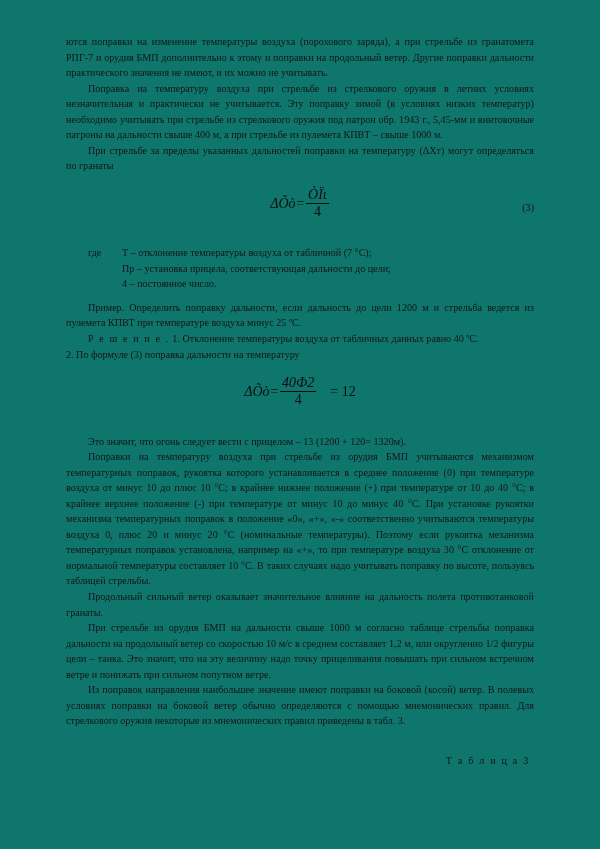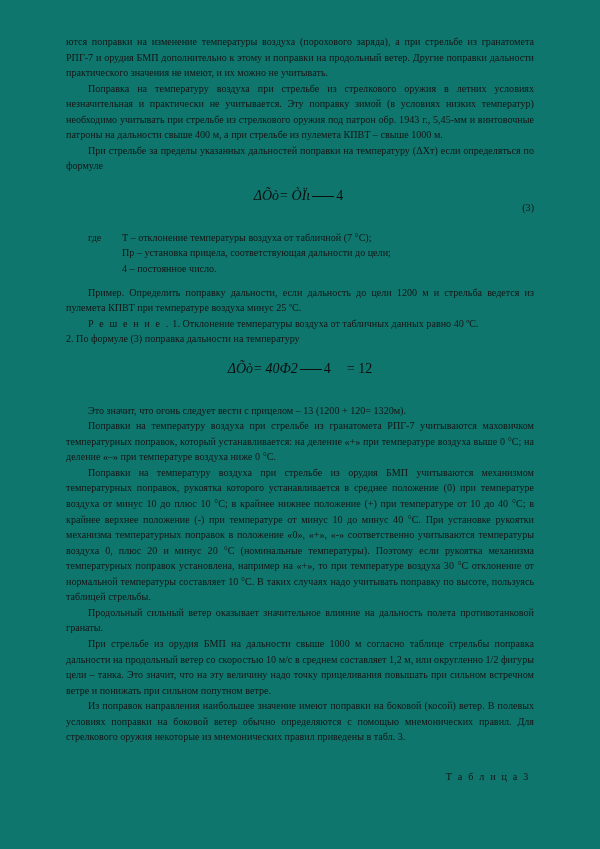--- a/index.html
+++ b/index.html
@@ -59,21 +59,21 @@
     font-family: "Liberation Serif", "DejaVu Serif", serif;
     font-style: italic;
     font-size: 14px;
     color: #0d0d0d;
     display: inline-flex;
     align-items: center;
     white-space: nowrap;
   }
   .frac {
     display: inline-flex;
-    flex-direction: row;
+    flex-direction: column;
     align-items: center;
     vertical-align: middle;
     margin: 0 1px;
   }
   .frac .num {
     padding: 0 2px;
     line-height: 1.02;
     font-style: italic;
   }
   .frac .bar {
@@ -139,21 +139,21 @@
 </head>
 <body>
 
 <div id="page">
   <div id="content">
 
     <p class="body-par no-indent">ются поправки на изменение температуры воздуха (порохового заряда), а при стрельбе из гранатомета РПГ-7 и орудия БМП дополнительно к этому и поправки на продольный ветер. Другие поправки дальности практического значения не имеют, и их можно не учитывать.</p>
 
     <p class="body-par">Поправка на температуру воздуха при стрельбе из стрелкового оружия в летних условиях незначительная и практически не учитывается. Эту поправку зимой (в условиях низких температур) необходимо учитывать при стрельбе из стрелкового оружия под патрон обр. 1943 г., 5,45-мм и винтовочные патроны на дальности свыше 400 м, а при стрельбе из пулемета КПВТ – свыше 1000 м.</p>
 
-    <p class="body-par">При стрельбе за пределы указанных дальностей поправки на температуру (ΔХт) если определяться по формуле</p>
+    <p class="body-par">При стрельбе за пределы указанных дальностей поправки на температуру (ΔХт) могут определяться по гранаты</p>
 
     <div class="gap-md"></div>
 
     <div class="formula-wrap">
       <div class="formula-row">
         <span class="formula">
           <span>ΔÕò</span>
             <span>=</span>
             <span class="frac">
             <span class="num">ÒÏι</span>
@@ -204,21 +204,20 @@
           </span>
             <span class="tail">= 12</span>
         </span>
       </div>
     </div>
 
     <div class="gap-xl"></div>
 
     <p class="body-par">Это значит, что огонь следует вести с прицелом – 13 (1200 + 120= 1320м).</p>
 
-    <p class="body-par">Поправки на температуру воздуха при стрельбе из гранатомета РПГ-7 учитываются маховичком температурных поправок, который устанавливается: на деление «+» при температуре воздуха выше 0 °С; на деление «–» при температуре воздуха ниже 0 °С.</p>
 
     <p class="body-par">Поправки на температуру воздуха при стрельбе из орудия БМП учитываются механизмом температурных поправок, рукоятка которого устанавливается в среднее положение (0) при температуре воздуха от минус 10 до плюс 10 °С; в крайнее нижнее положение (+) при температуре от 10 до 40 °С; в крайнее верхнее положение (-) при температуре от минус 10 до минус 40 °С. При установке рукоятки механизма температурных поправок в положение «0», «+», «-» соответственно учитываются температуры воздуха 0, плюс 20 и минус 20 °С (номинальные температуры). Поэтому если рукоятка механизма температурных поправок установлена, например на «+», то при температуре воздуха 30 °С отклонение от нормальной температуры составляет 10 °С. В таких случаях надо учитывать поправку по высоте, пользуясь таблицей стрельбы.</p>
 
     <p class="body-par">Продольный сильный ветер оказывает значительное влияние на дальность полета противотанковой гранаты.</p>
 
 
     <p class="body-par">При стрельбе из орудия БМП на дальности свыше 1000 м согласно таблице стрельбы поправка дальности на продольный ветер со скоростью 10 м/с в среднем составляет 1,2 м, или округленно 1/2 фигуры цели – танка. Это значит, что на эту величину надо точку прицеливания повышать при сильном встречном ветре и понижать при сильном попутном ветре.</p>
 
     <p class="body-par">Из поправок направления наибольшее значение имеют поправки на боковой (косой) ветер. В полевых условиях поправки на боковой ветер обычно определяются с помощью мнемонических правил. Для стрелкового оружия некоторые из мнемонических правил приведены в табл. 3.</p>
 

